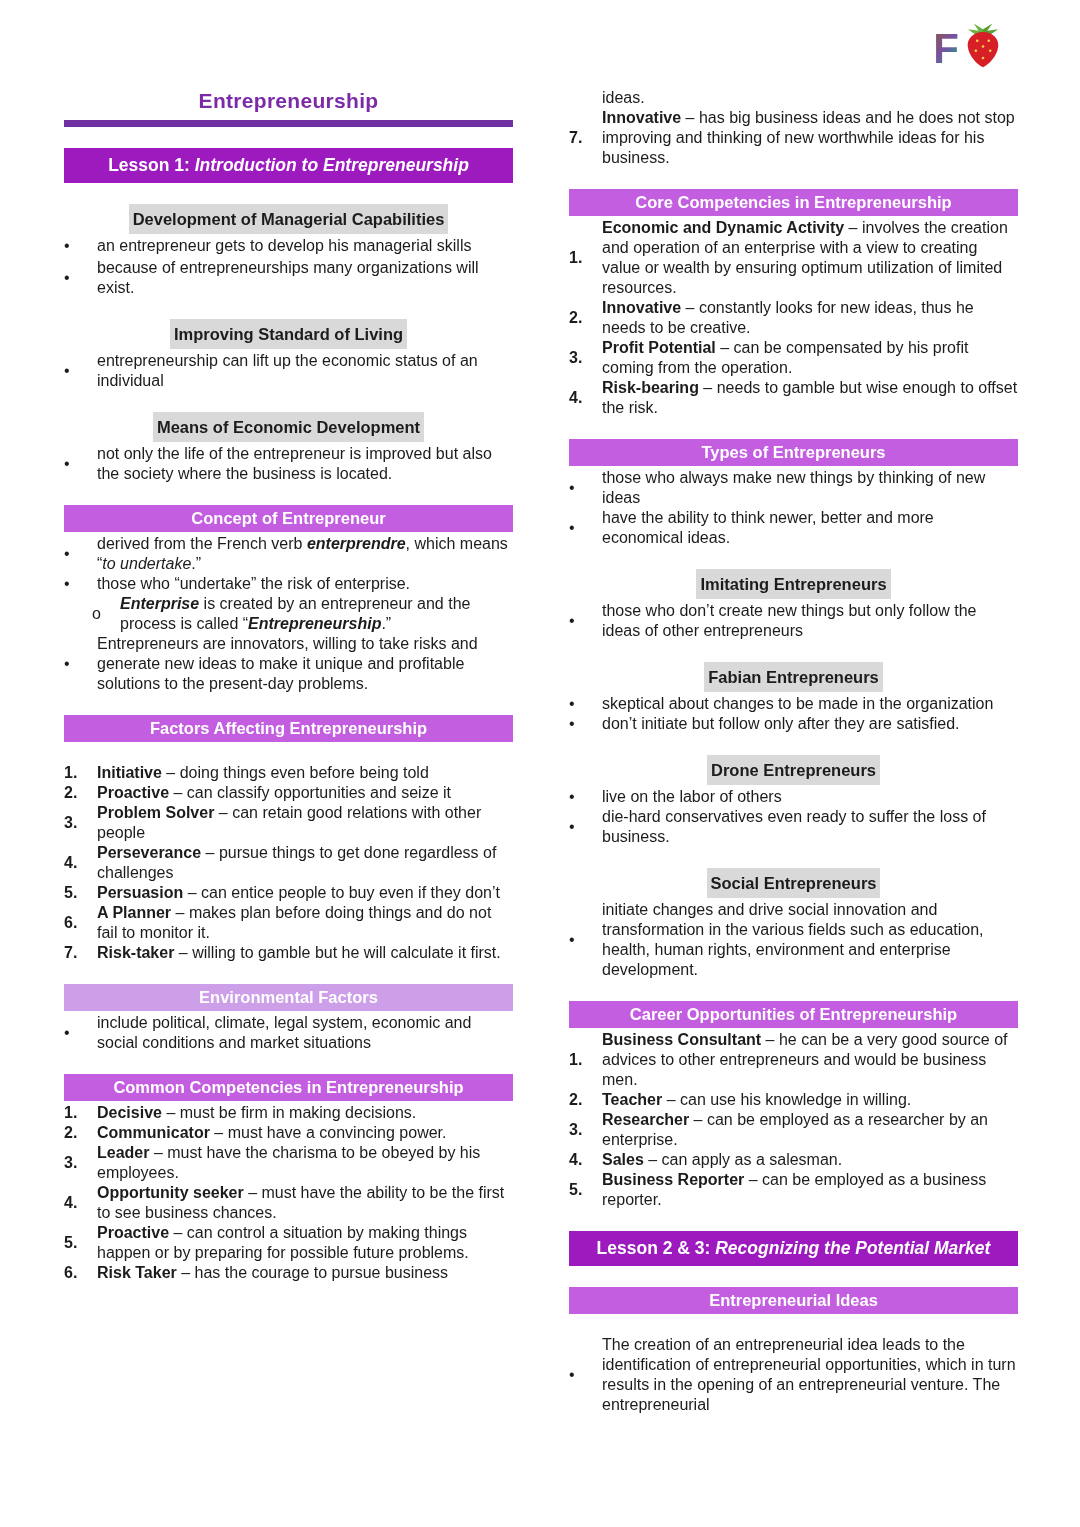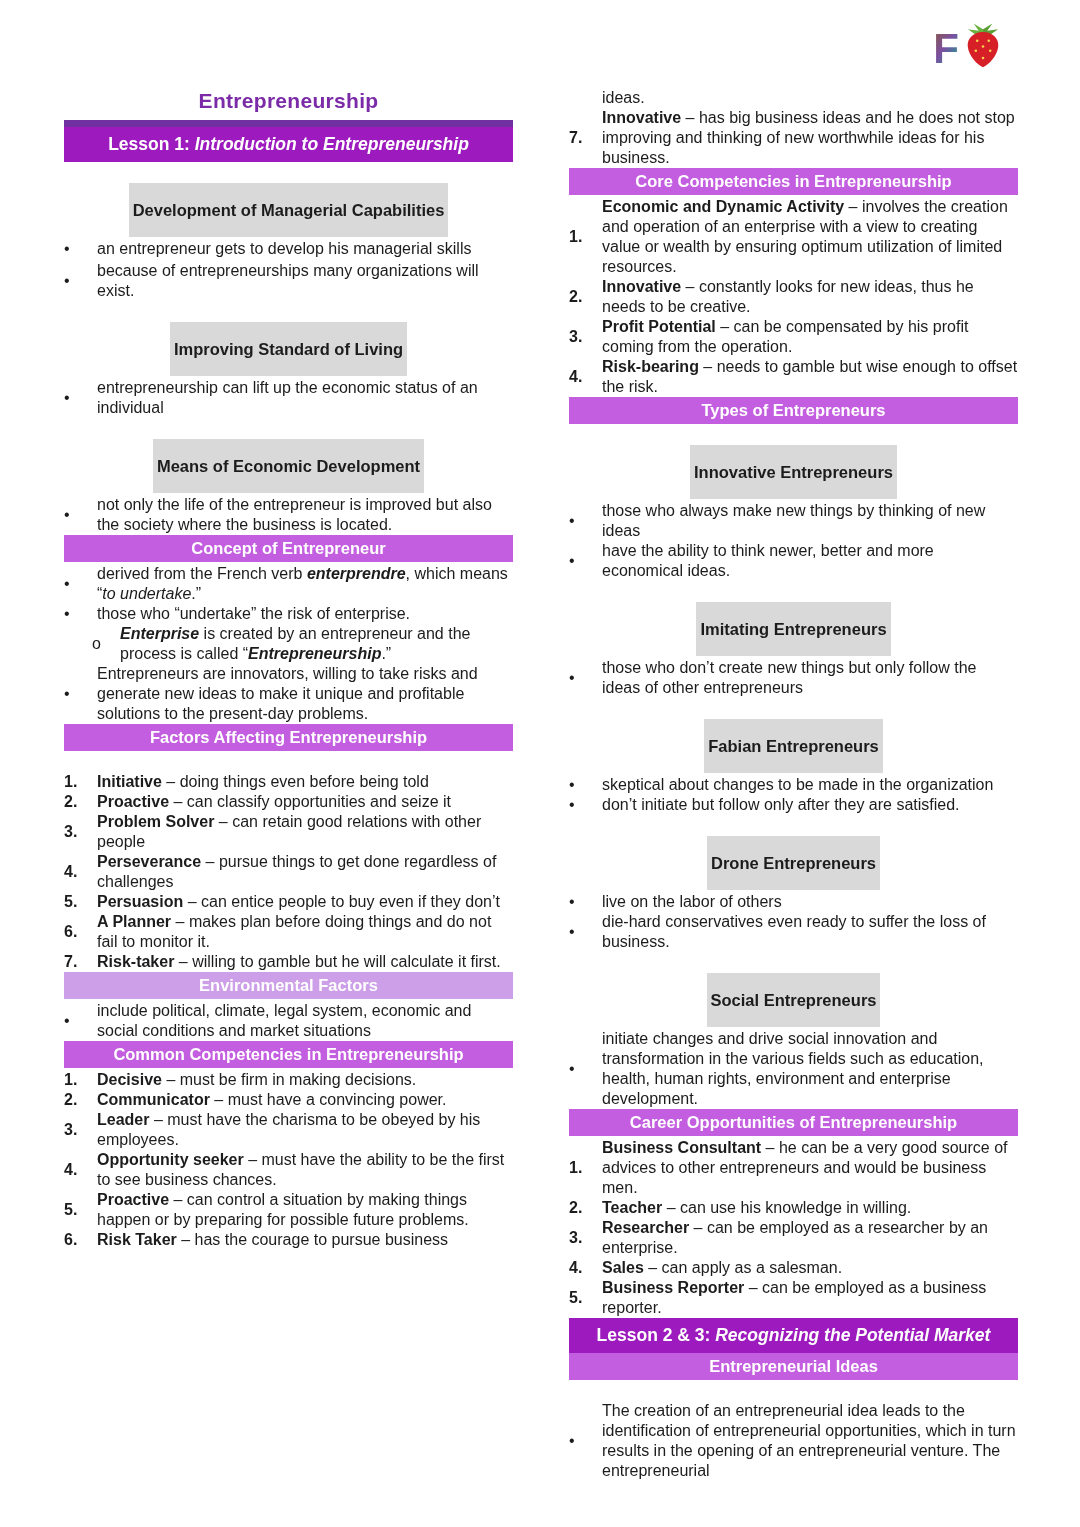--- a/index.html
+++ b/index.html
@@ -15,29 +15,29 @@
   @supports ((-webkit-background-clip:text) or (background-clip:text)){
     .logo-f{background:linear-gradient(125deg,#8a5a3a 0%,#7b4fa0 45%,#2e8f96 80%,#6aa84f 100%);
             -webkit-background-clip:text;background-clip:text;color:transparent}
   }
   .cols{display:flex;gap:56px;padding:88px 62px 0 64px}
   .col{width:449px;font-size:16px;line-height:20px}
   .col > *:first-child{margin-top:0}
   .doc-title{font-size:21px;font-weight:bold;color:var(--title-purple);
              text-align:center;letter-spacing:.3px;line-height:26px}
   .rule{height:7px;background:var(--rule-purple);margin-top:6px}
-  .banner{text-align:center;color:#fff;font-weight:bold;
+  .banner{margin-top:21px;text-align:center;color:#fff;font-weight:bold;
           padding:3px 6px 4px;font-size:16.5px}
   .banner.dark{background:var(--banner-dark);font-size:17.5px;line-height:24px;padding:5px 12px 6px}
   .banner.medium{background:var(--banner-medium)}
   .banner.light{background:var(--banner-light)}
   .banner.tight{}
   .graywrap{margin-top:21px;text-align:center;line-height:22px}
   .gray-heading{display:inline-block;background:var(--gray-highlight);
-                font-weight:bold;font-size:16.5px;padding:16px 4px}
+                font-weight:bold;font-size:16.5px;padding:4px 4px}
   .list{margin-top:2px}
   .list.gap{margin-top:21px}
   .li{display:flex;align-items:center}
   .li .marker{flex:0 0 33px}
   .li .marker.num{font-weight:bold}
   .li .litext{flex:1;min-width:0}
   .li.ind{margin-left:26px}
   .li.ind .marker{flex:0 0 30px;padding-left:2px}
   .b{font-weight:bold}
   .i{font-style:italic}
@@ -204,21 +204,20 @@
           <div class="li">
             <span class="marker num">3.</span>
             <span class="litext"><span class="b">Profit Potential</span><span> – can be compensated by his profit coming from the operation.</span></span>
           </div>
           <div class="li">
             <span class="marker num">4.</span>
             <span class="litext"><span class="b">Risk-bearing</span><span> – needs to gamble but wise enough to offset the risk.</span></span>
           </div>
         </div>
         <div class="banner medium"><span>Types of Entrepreneurs</span></div>
-        <div class="graywrap"><span class="gray-heading">Innovative Entrepreneurs</span></div>
         <div class="list">
           <div class="li">
             <span class="marker">•</span>
             <span class="litext"><span>those who always make new things by thinking of new ideas</span></span>
           </div>
           <div class="li">
             <span class="marker">•</span>
             <span class="litext"><span>have the ability to think newer, better and more economical ideas.</span></span>
           </div>
         </div>

